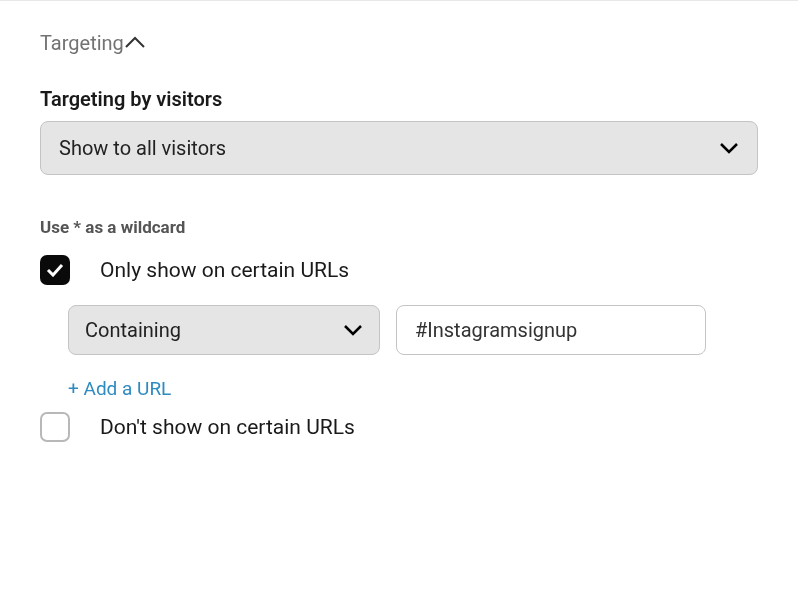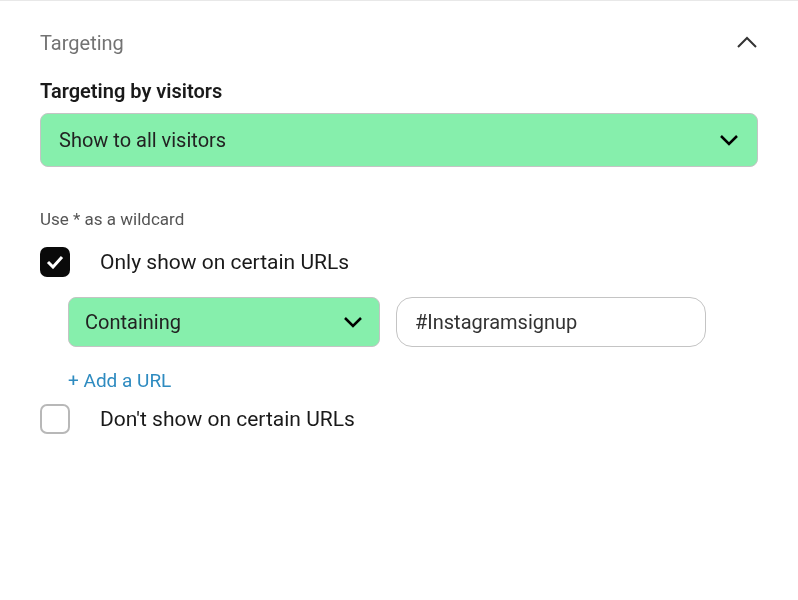--- a/index.html
+++ b/index.html
@@ -13,23 +13,22 @@
       width: 798px;
       height: 600px;
       padding: 0;
     }
     .container {
       padding: 30px 40px 40px 40px;
       border-top: 1px solid #e8e8e8;
     }
     .section-header {
       display: flex;
-      justify-content: space-between;
-      align-items: center;
-      margin-bottom: 24px;
+      align-items: center;
+      margin-bottom: 32px;
       cursor: pointer;
     }
     .section-title {
       font-size: 20px;
       color: #737373;
       font-weight: 400;
     }
     .chevron-up {
       width: 22px;
       height: 22px;
@@ -49,33 +48,34 @@
       font-size: 20px;
       font-weight: 600;
       color: #1a1a1a;
       margin-bottom: 10px;
     }
     .field-sublabel {
       font-size: 17px;
       color: #555;
       margin-bottom: 18px;
       margin-top: -6px;
+      font-weight: bold;
     }
     .select-wrapper {
       position: relative;
       width: 100%;
     }
     .select-box {
       width: 100%;
       border: 1px solid #c4c4c4;
       border-radius: 8px;
       padding: 14px 18px;
       font-size: 20px;
       color: #222;
-      background: #86efac;
+      background: #e5e5e5;
       cursor: pointer;
       display: flex;
       justify-content: space-between;
       align-items: center;
     }
     .select-box.small {
       width: 312px;
       padding: 12px 16px;
       font-size: 20px;
     }
@@ -125,21 +125,21 @@
       color: #1a1a1a;
     }
     .url-rule-row {
       display: flex;
       gap: 16px;
       margin-left: 28px;
       margin-bottom: 22px;
     }
     .text-input {
       border: 1px solid #c4c4c4;
-      border-radius: 16px;
+      border-radius: 8px;
       padding: 12px 18px;
       font-size: 20px;
       color: #333;
       width: 310px;
       font-family: inherit;
     }
     .add-link {
       margin-left: 28px;
       font-size: 19px;
       color: #2e8bc0;

